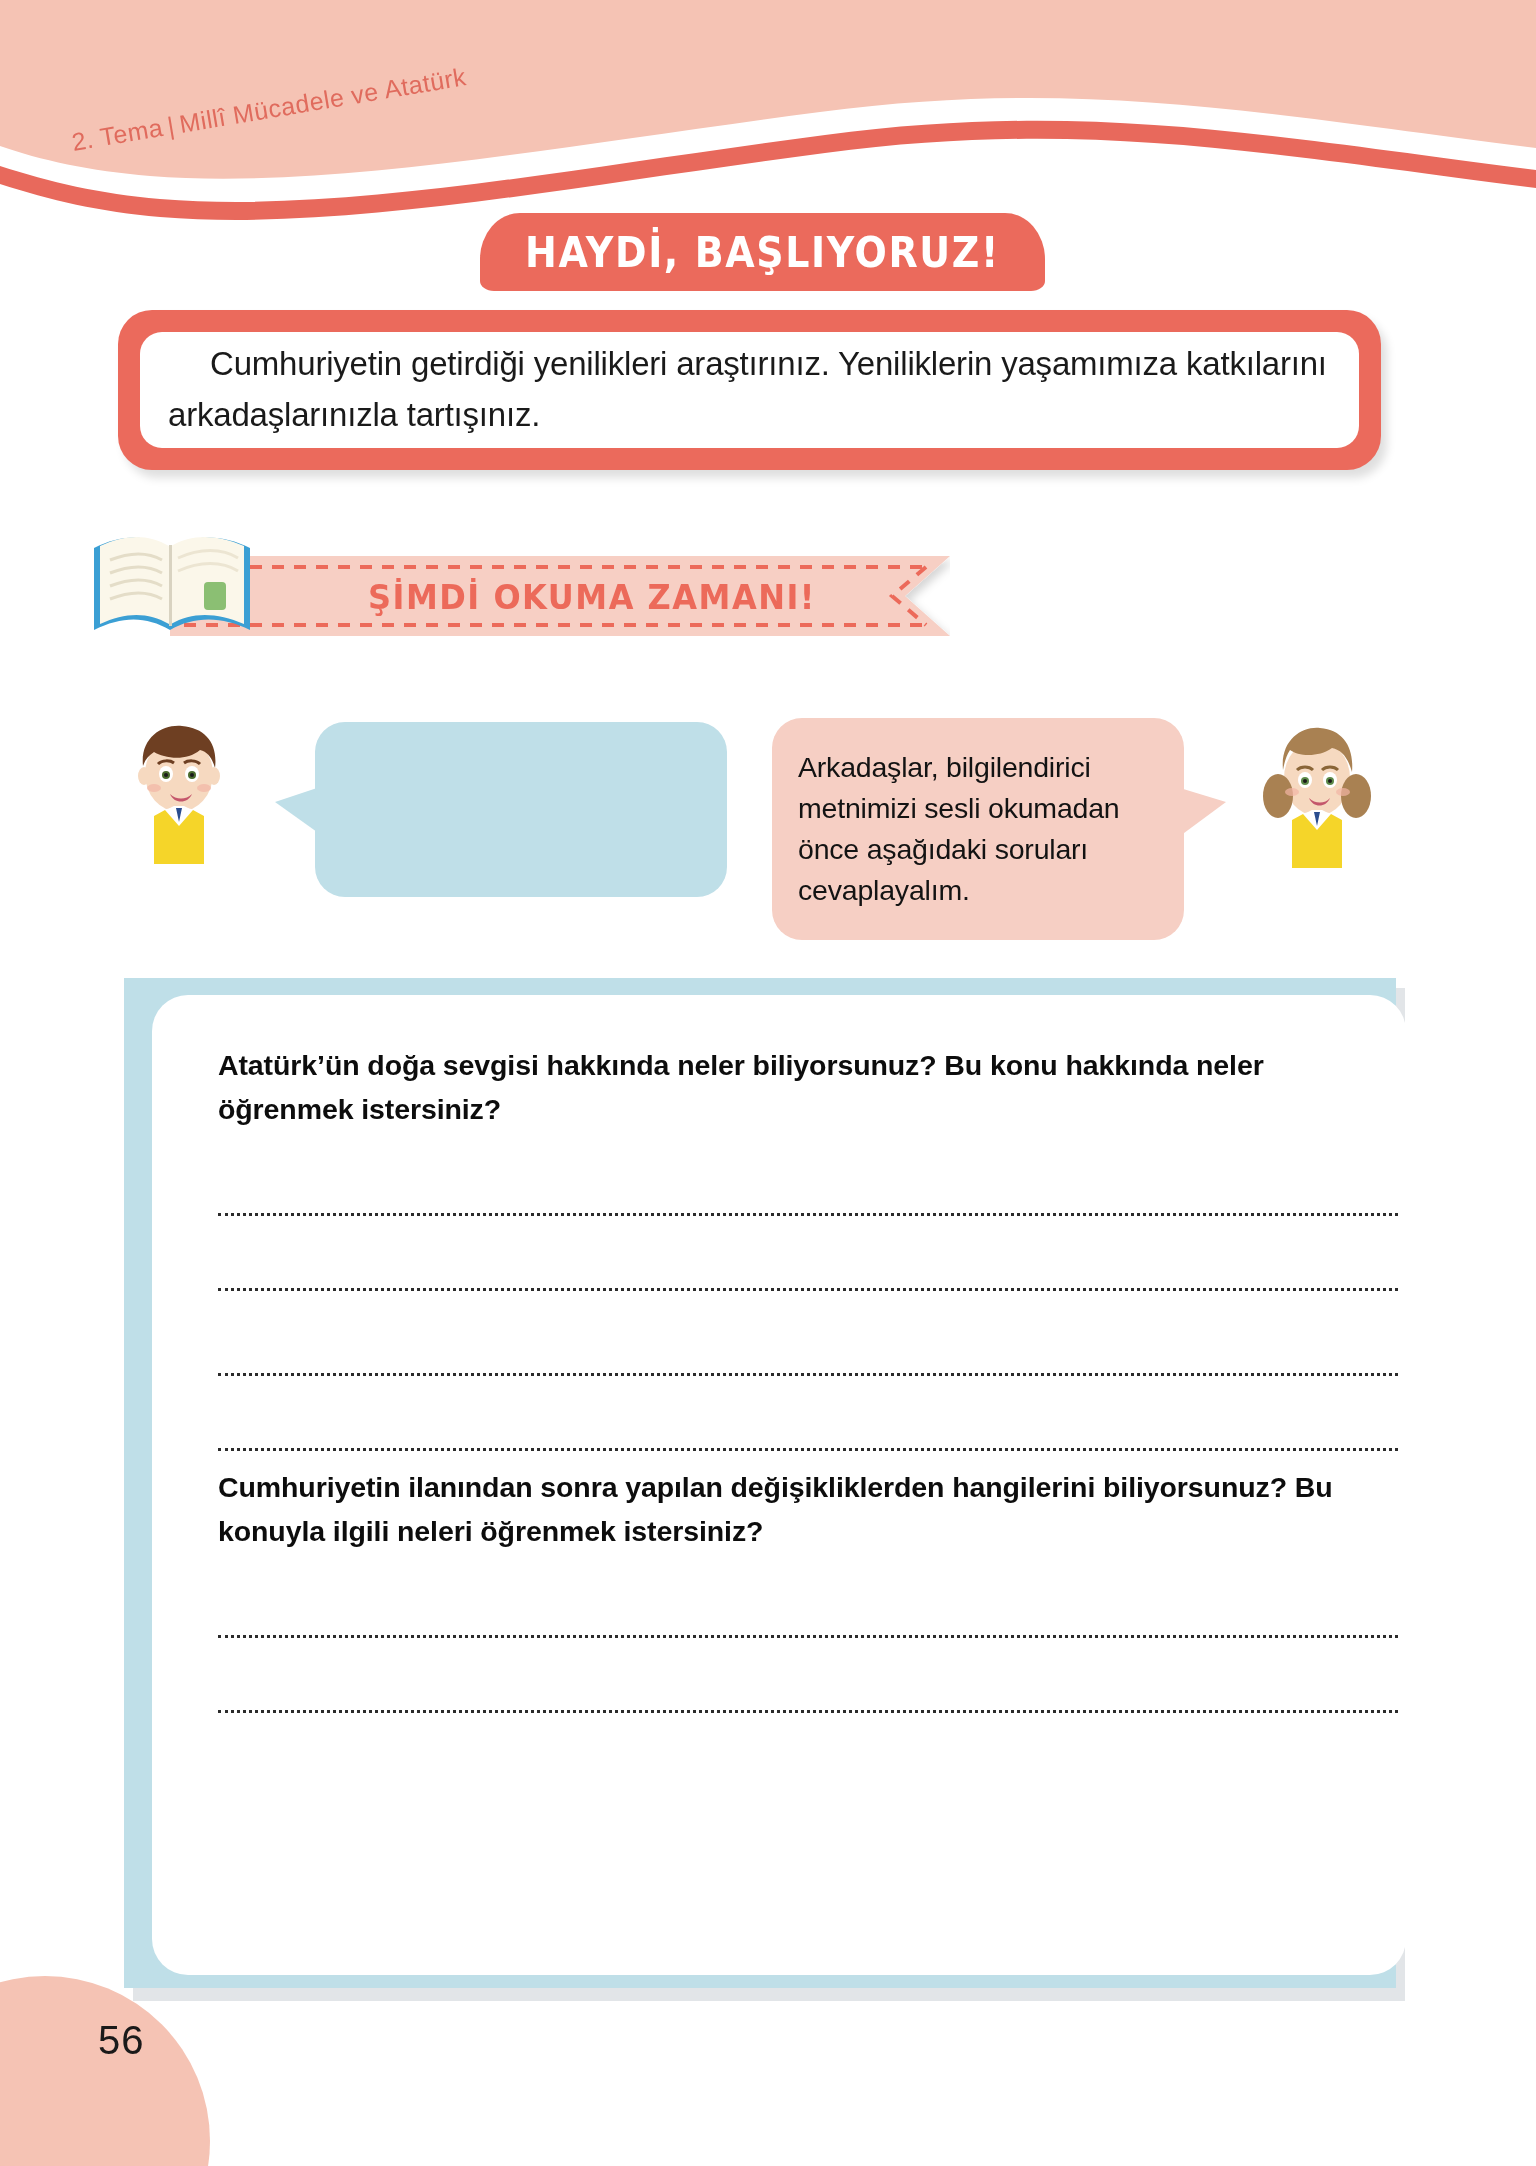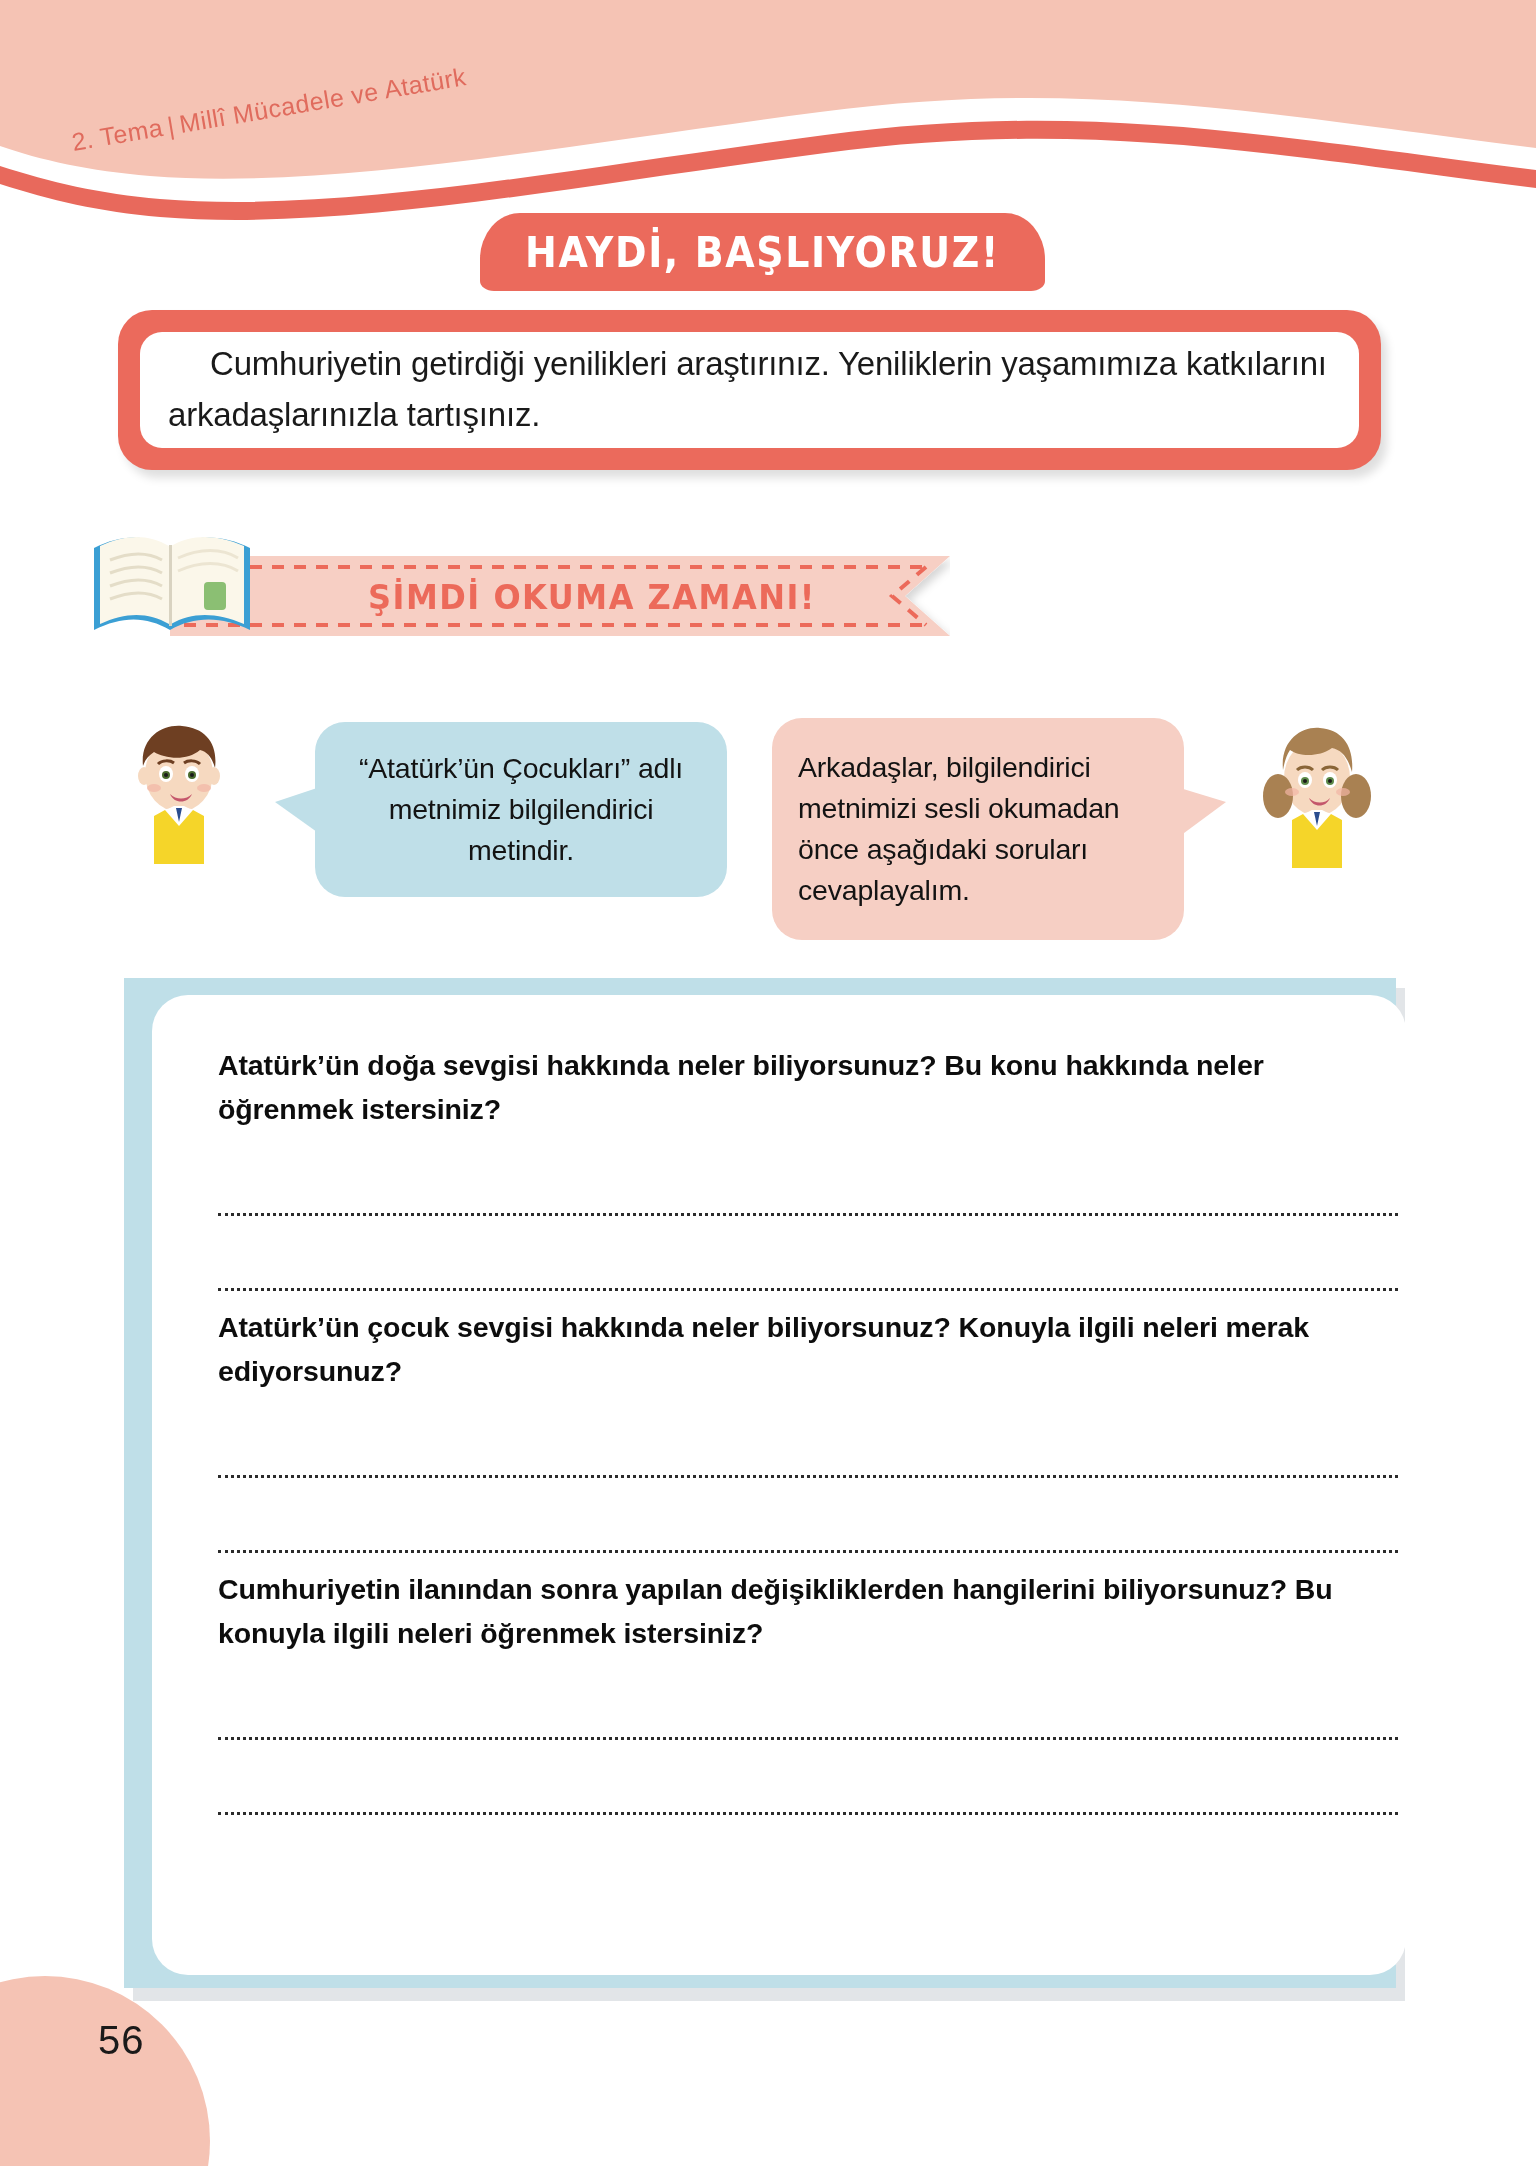--- a/index.html
+++ b/index.html
@@ -345,21 +345,20 @@
   <path d="M30,100 C38,92 46,90 59,90 C72,90 80,92 88,100 L96,146 L22,146 Z" fill="#ffffff"></path>
   <path d="M45,92 L59,108 L73,92 L84,98 L84,146 L34,146 L34,98 Z" fill="#f5d529"></path>
   <path d="M48,91 L59,104 L70,91 L64,88 L54,88 Z" fill="#ffffff"></path>
   <path d="M56,90 L59,104 L62,90 Z" fill="#2a4d8f"></path>
   <path d="M22,146 L24,104 L34,98 L34,146 Z" fill="#ffffff"></path>
   <path d="M96,146 L94,104 L84,98 L84,146 Z" fill="#ffffff"></path>
 </svg>
 
 <div class="bubble-blue">
   <div class="tail"></div>
-  <div class="bubble-text">“Atatürk’ün Çocukları” adlı metnimiz bilgilendirici metindir.</div>
 </div>
 
 <div class="bubble-pink">
   <div class="tail"></div>
   <div class="bubble-text">Arkadaşlar, bilgilendirici metnimizi sesli okumadan önce aşağıdaki soruları cevaplayalım.</div>
 </div>
 
 <svg class="char-girl" viewBox="0 0 118 150">
   <ellipse cx="59" cy="60" rx="33" ry="38" fill="#f6d9c0"></ellipse>
   <ellipse cx="20" cy="78" rx="15" ry="22" fill="#a98152"></ellipse>
@@ -390,21 +389,20 @@
 
   <div class="qblock">
     <div class="question">Atatürk’ün doğa sevgisi hakkında neler biliyorsunuz? Bu konu hakkında neler öğrenmek istersiniz?</div>
     <div class="answer-lines">
       <div class="dotline"></div>
       <div class="dotline"></div>
     </div>
   </div>
 
   <div class="qblock">
-    <div class="question">Atatürk’ün çocuk sevgisi hakkında neler biliyorsunuz? Konuyla ilgili neleri merak ediyorsunuz?</div>
     <div class="answer-lines">
       <div class="dotline"></div>
       <div class="dotline"></div>
     </div>
   </div>
 
   <div class="qblock">
     <div class="question">Cumhuriyetin ilanından sonra yapılan değişikliklerden hangilerini biliyorsunuz? Bu konuyla ilgili neleri öğrenmek istersiniz?</div>
     <div class="answer-lines">
       <div class="dotline"></div>

